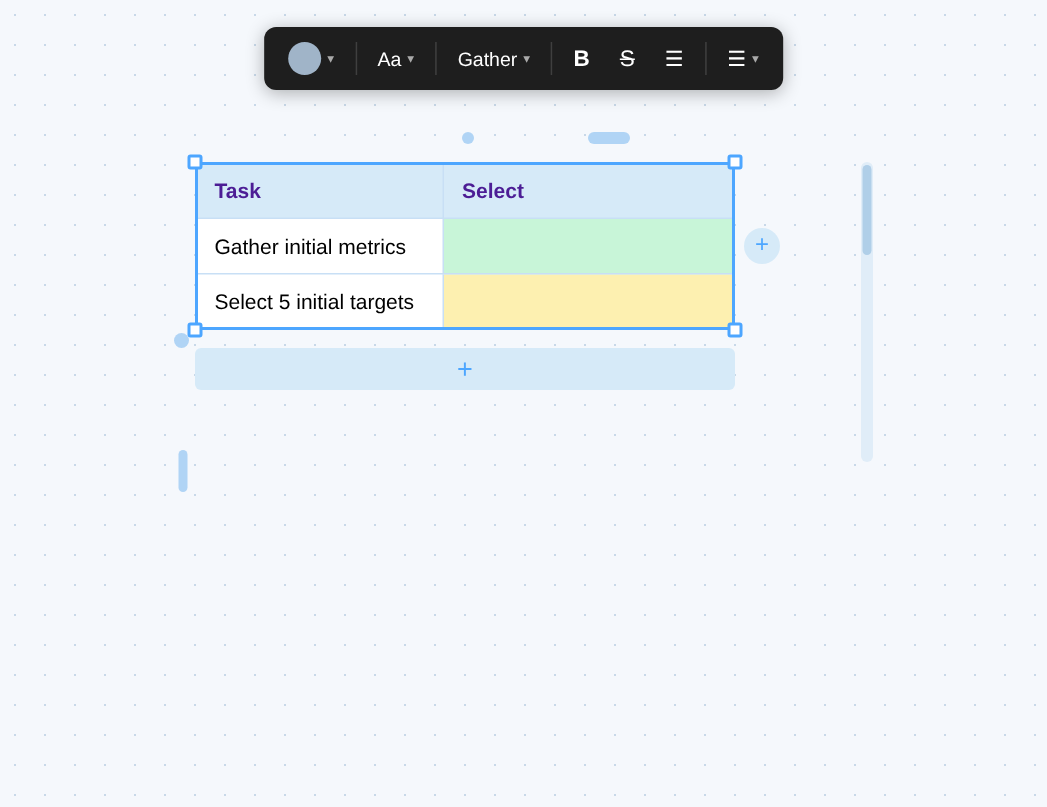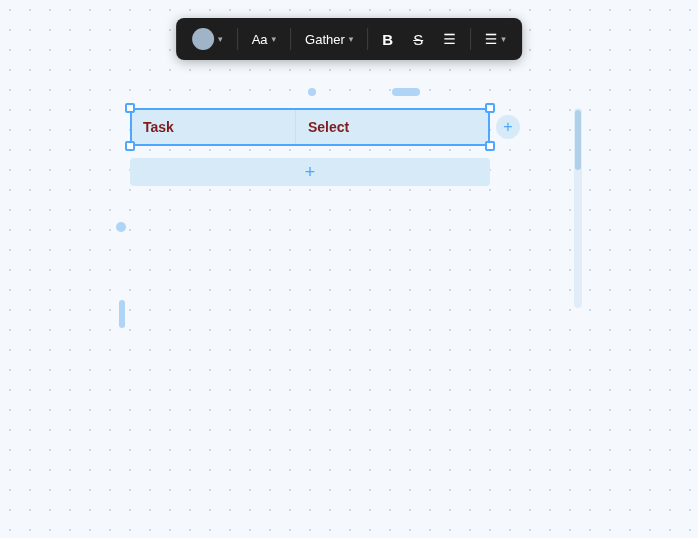--- a/index.html
+++ b/index.html
@@ -128,21 +128,21 @@
       text-align: left;
       font-size: 14px;
     }
 
     .data-table thead tr {
       background: #d6eaf8;
     }
 
     .data-table thead th {
       font-weight: 600;
-      color: #7f1d1d;
+      color: #4c1d95;
       margin-left: 40px;
     }
 
     .data-table thead th:first-child {
       width: 165px;
     }
 
     .cell-green {
       background: #c8f5d8;
     }
@@ -311,20 +311,28 @@
     <div class="table-selection-border"></div>
 
     <table class="data-table">
       <thead>
         <tr>
           <th>Task</th>
           <th>Select</th>
         </tr>
       </thead>
       <tbody>
+        <tr>
+          <td>Gather initial metrics</td>
+          <td class="cell-green"></td>
+        </tr>
+        <tr>
+          <td>Select 5 initial targets</td>
+          <td class="cell-yellow"></td>
+        </tr>
       </tbody>
     </table>
 
     <div class="add-col-btn">+</div>
 
     <div class="add-row-btn">+</div>
 
   </div>
 
 </div>

